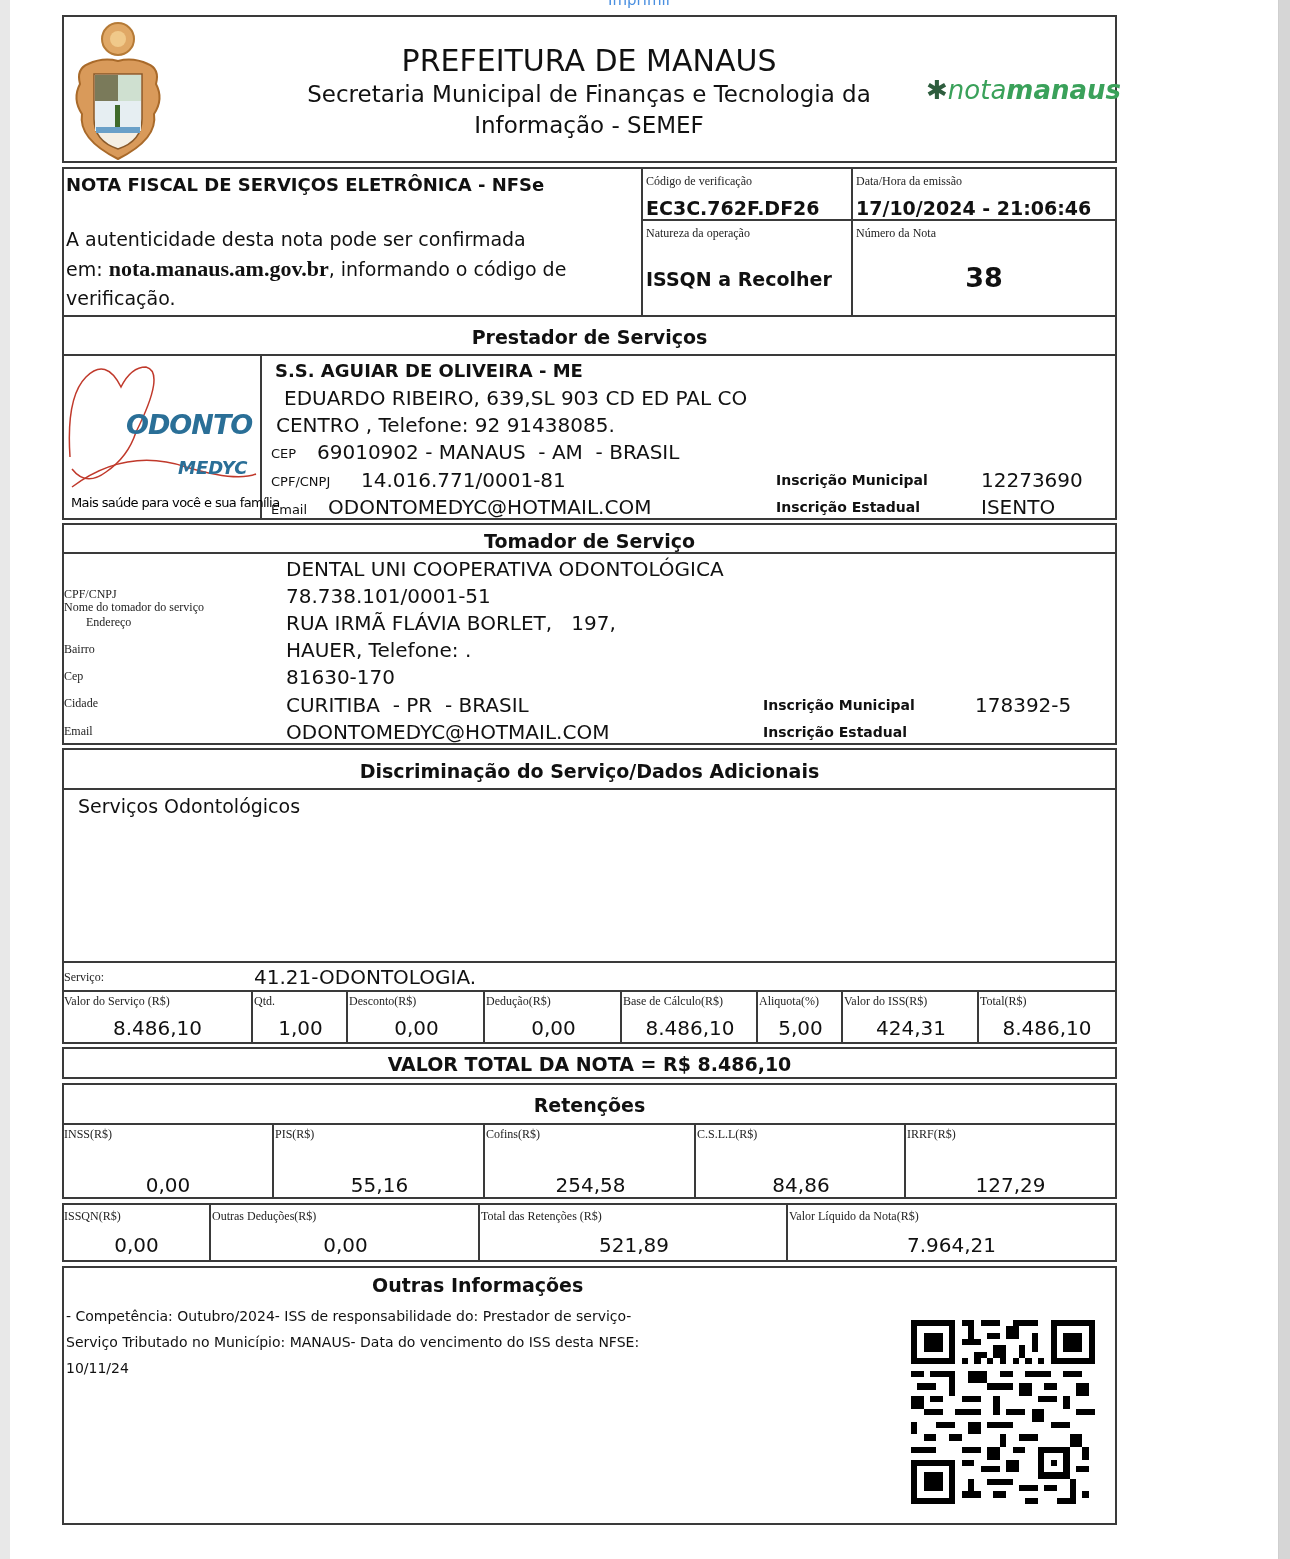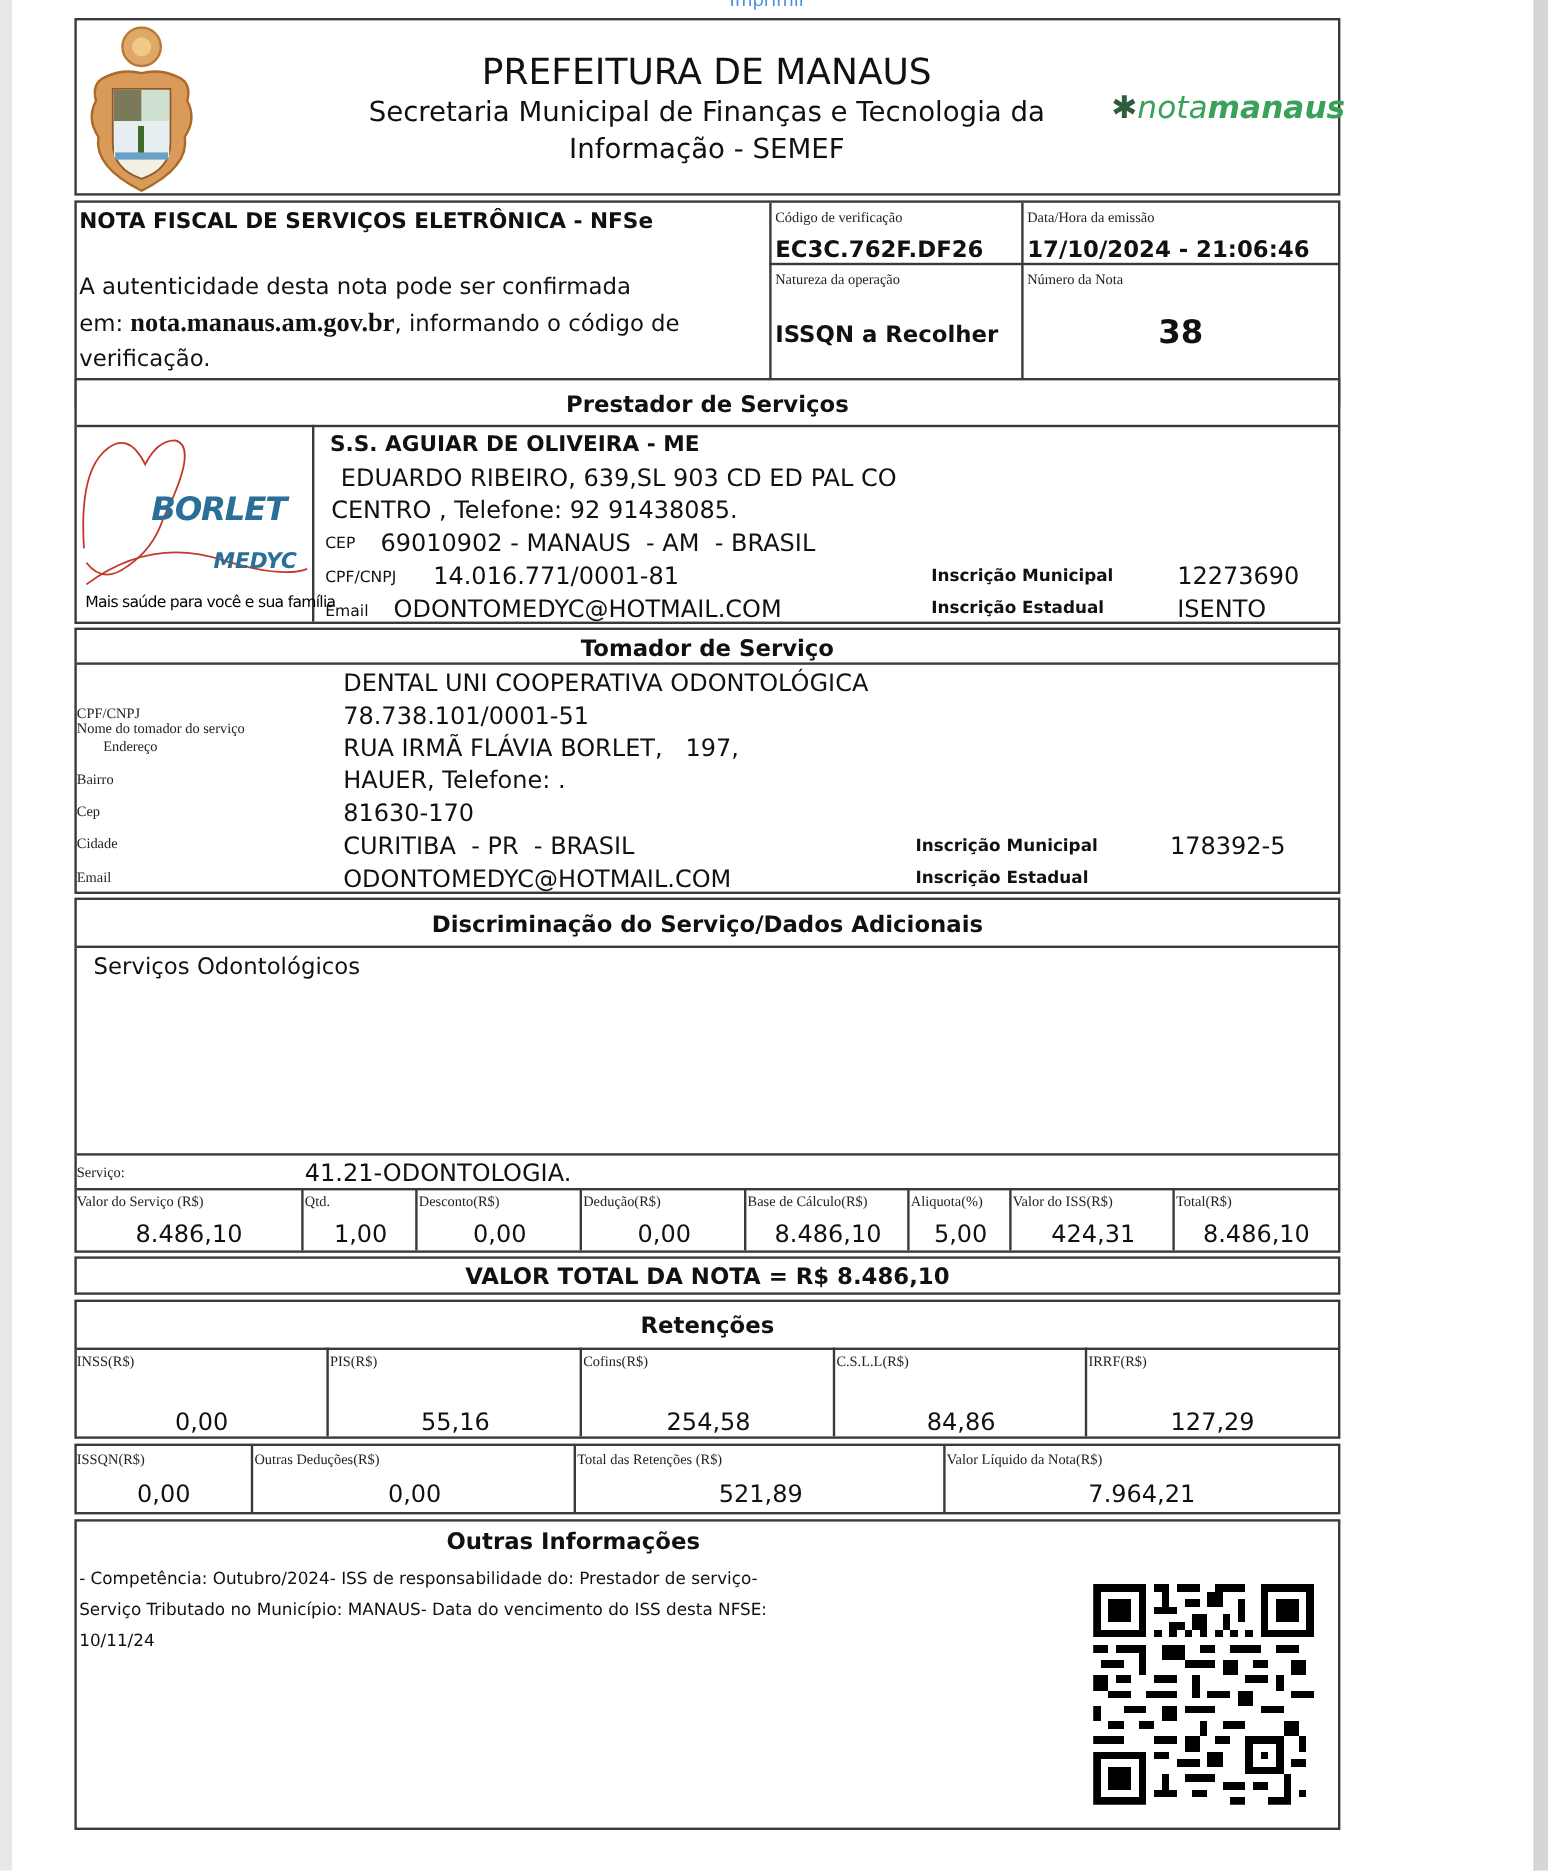--- a/index.html
+++ b/index.html
@@ -71,21 +71,21 @@
 
 <div class="box" style="top:315px; height:205px;">
   <div class="abs sect-title" style="left:0; right:0; top:9px;">Prestador de Serviços</div>
   <div class="hline" style="top:37px;"></div>
   <div class="abs" style="left:196px; top:37px; bottom:0; border-left:2px solid #3a3a3a;"></div>
   <div class="abs" style="left:2px; top:40px; width:194px; height:162px;">
     <svg width="194" height="162" viewBox="0 0 194 162" style="position:absolute; left:0; top:0;">
       <path d="M4 100 Q0 40 20 20 Q40 0 55 30 Q65 10 80 10 Q100 15 70 75 Q62 100 40 115 Q20 130 6 112" fill="none" stroke="#c0392b" stroke-width="1.5"></path>
       <path d="M6 130 Q60 90 120 110 Q170 125 190 117" fill="none" stroke="#c0392b" stroke-width="1.5"></path>
     </svg>
-    <div class="abs bold" style="left:60px; top:52px; font-size:27px; color:#2a6f97; font-style:italic; letter-spacing:-1px;">BORLET</div>
+    <div class="abs bold" style="left:60px; top:52px; font-size:27px; color:#2a6f97; font-style:italic; letter-spacing:-1px;">ODONTO</div>
     <div class="abs bold" style="left:112px; top:100px; font-size:18px; color:#2a6f97; font-style:italic;">MEDYC</div>
     <div class="abs" style="left:5px; top:138px; font-size:13px; color:#000000; letter-spacing:-0.6px; white-space:nowrap;">Mais saúde para você e sua família</div>
   </div>
   <div class="abs bold" style="left:211px; top:43px; font-size:18px;">S.S. AGUIAR DE OLIVEIRA - ME</div>
   <div class="abs" style="left:220px; top:69px; font-size:20px;">EDUARDO RIBEIRO, 639,SL 903 CD ED PAL CO</div>
   <div class="abs" style="left:212px; top:96px; font-size:20px;">CENTRO , Telefone: 92 91438085.</div>
   <div class="abs" style="left:207px; top:129px; font-size:13px;">CEP</div>
   <div class="abs" style="left:253px; top:123px; font-size:20px; white-space:pre;">69010902 - MANAUS  - AM  - BRASIL</div>
   <div class="abs" style="left:207px; top:157px; font-size:13px;">CPF/CNPJ</div>
   <div class="abs" style="left:297px; top:151px; font-size:20px;">14.016.771/0001-81</div>

